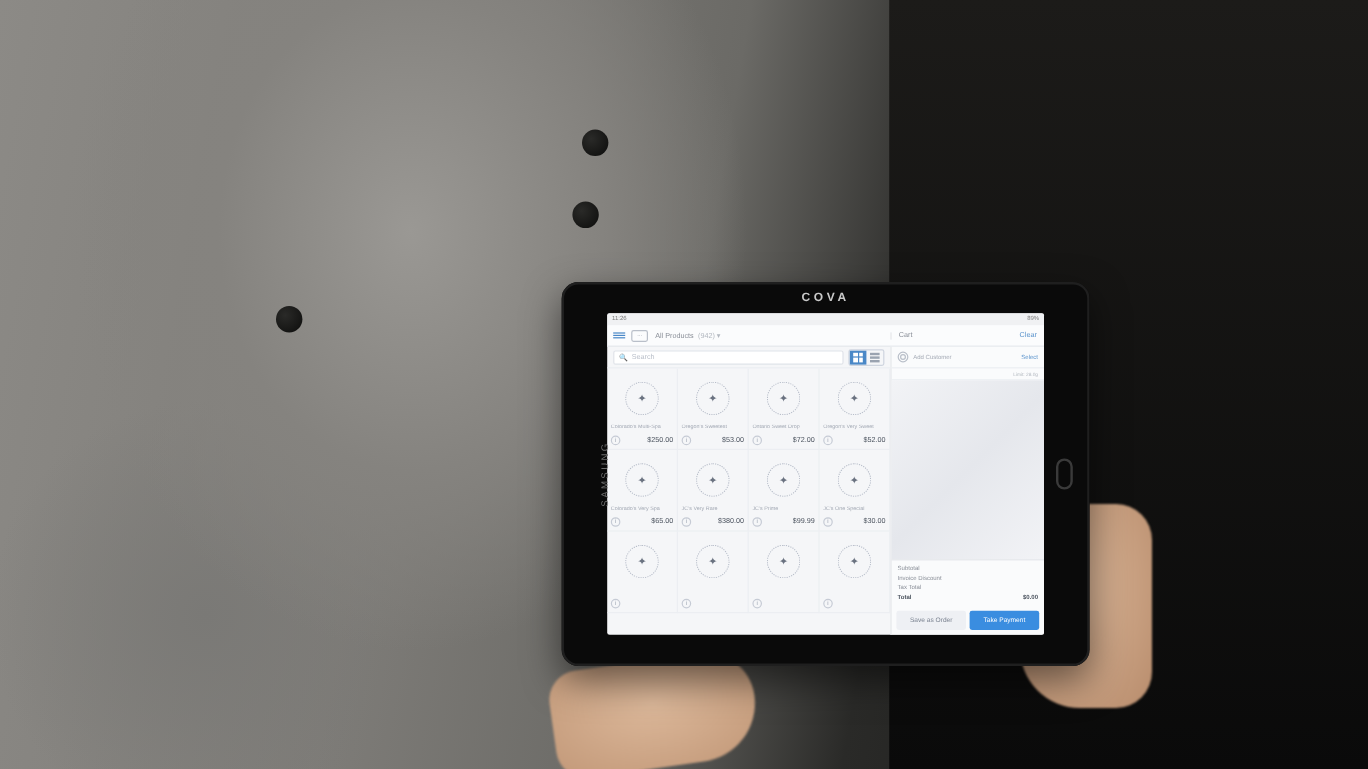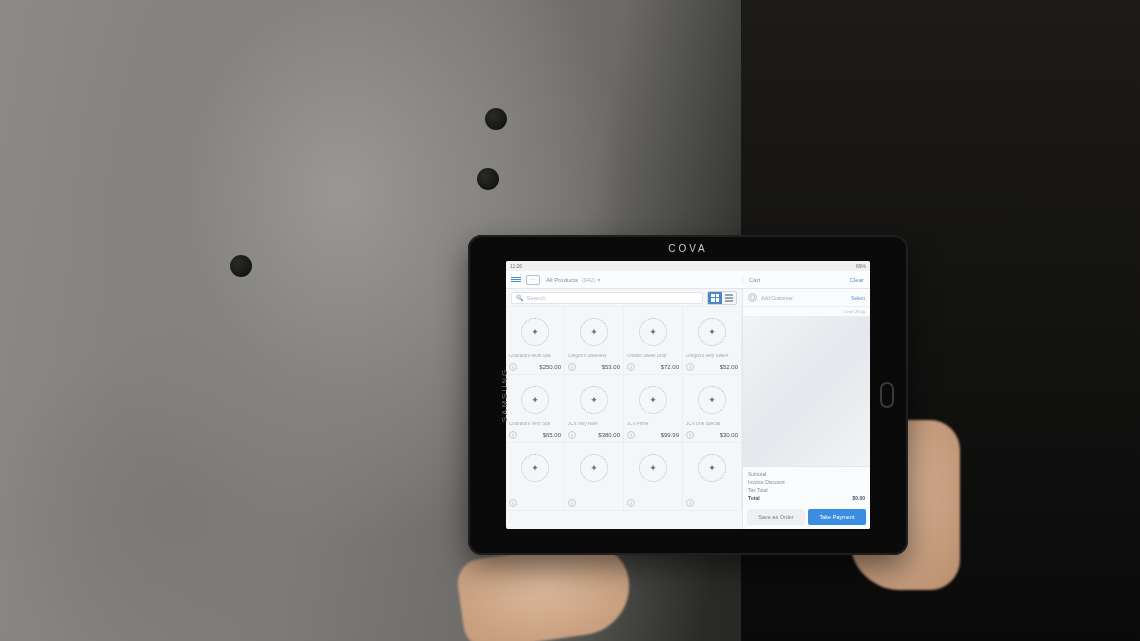--- a/index.html
+++ b/index.html
@@ -38,21 +38,21 @@
       position: absolute; left: 468px; top: 235px;
       width: 440px; height: 320px;
       background: #0a0a0a;
       border-radius: 14px;
       box-shadow: 0 12px 30px rgba(0,0,0,.5), inset 0 0 0 2px #1f1f1f;
       padding: 26px 38px;
       display: flex;
     }
     .tablet-brand {
       position: absolute; top: 8px; left: 50%; transform: translateX(-50%);
-      color: #c9c9c9; font-size: 10px; letter-spacing: 3px; font-weight: 400;
+      color: #c9c9c9; font-size: 10px; letter-spacing: 3px; font-weight: 700;
     }
     .tablet-side { position:absolute; left:9px; top:50%; transform: translateY(-50%) rotate(-90deg);
       color:#6d6d6d; font-size:8px; letter-spacing:2px; }
     .home-btn { position:absolute; right:14px; top:50%; transform:translateY(-50%);
       width:14px; height:26px; border:2px solid #3a3a3a; border-radius:8px; }
 
     
     .screen {
       flex: 1; background: #f5f6f8; border-radius: 2px;
       display: flex; flex-direction: column; font-size: 6px; color: #555;

